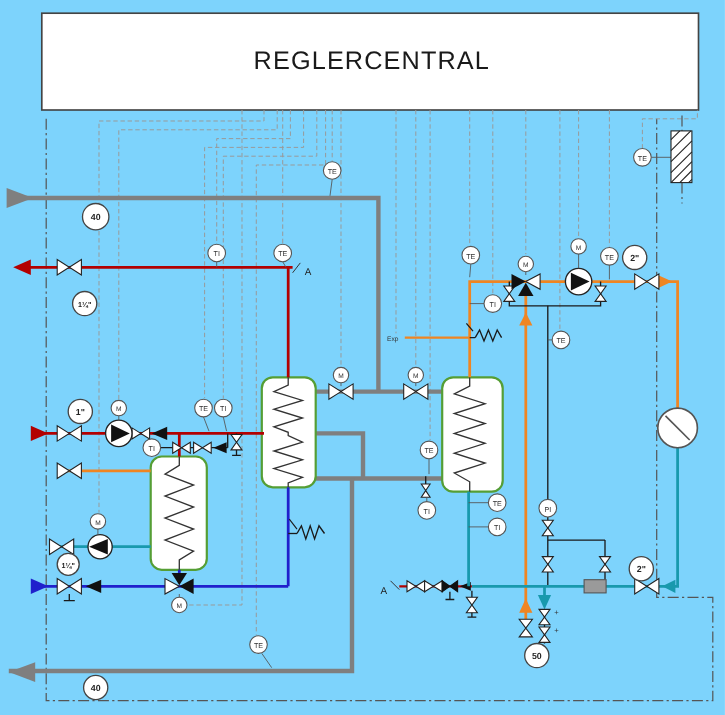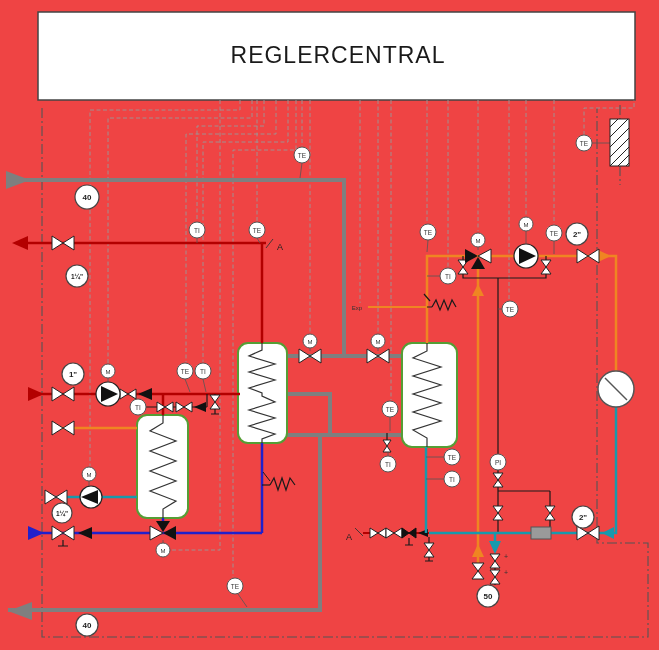--- a/index.html
+++ b/index.html
@@ -1,16 +1,16 @@
 <!DOCTYPE html>
 <html><head>
 <meta charset="utf-8">
 <style>
   html,body{margin:0;padding:0;background:#fff;}
-  #stage{position:relative;width:659px;height:650px;background:#ef4444;overflow:hidden;
+  #stage{position:relative;width:659px;height:650px;background:#7dd3fc;overflow:hidden;
          font-family:"Liberation Sans",sans-serif;}
   svg{display:block}
   .inst circle{fill:#fff;stroke:#555;stroke-width:1;}
   .inst text{font-size:6.5px;fill:#333;text-anchor:middle;}
   .motor circle{fill:#fff;stroke:#555;stroke-width:1;}
   .motor text{font-size:6px;fill:#333;text-anchor:middle;}
   .size circle{fill:#fff;stroke:#444;stroke-width:1.2;}
   .size text{font-size:8px;font-weight:bold;fill:#222;text-anchor:middle;}
   .title-text{font-size:23px;fill:#1a1a1a;letter-spacing:1px;text-anchor:middle;}
   .sig{stroke:#999;stroke-width:0.9;fill:none;stroke-dasharray:4 2.5;}

